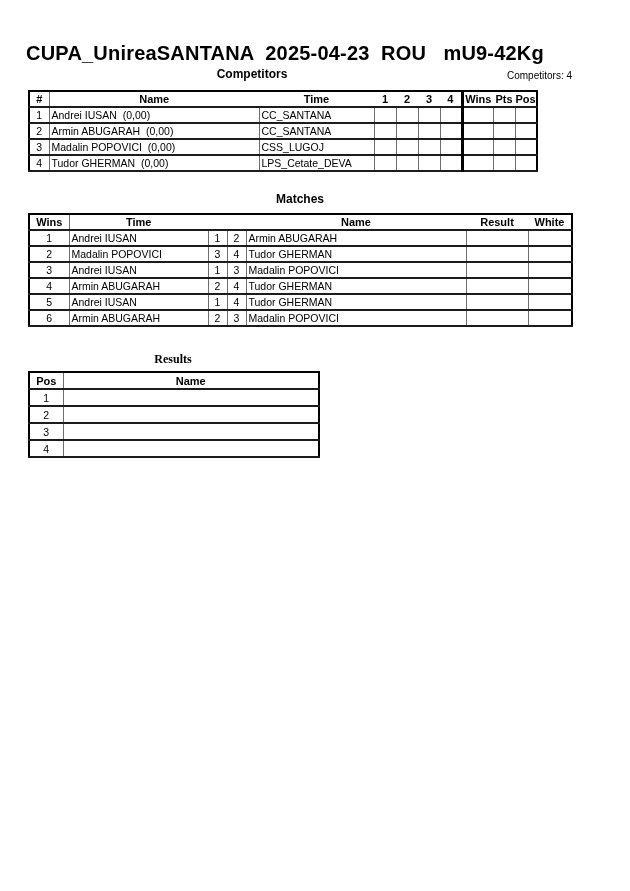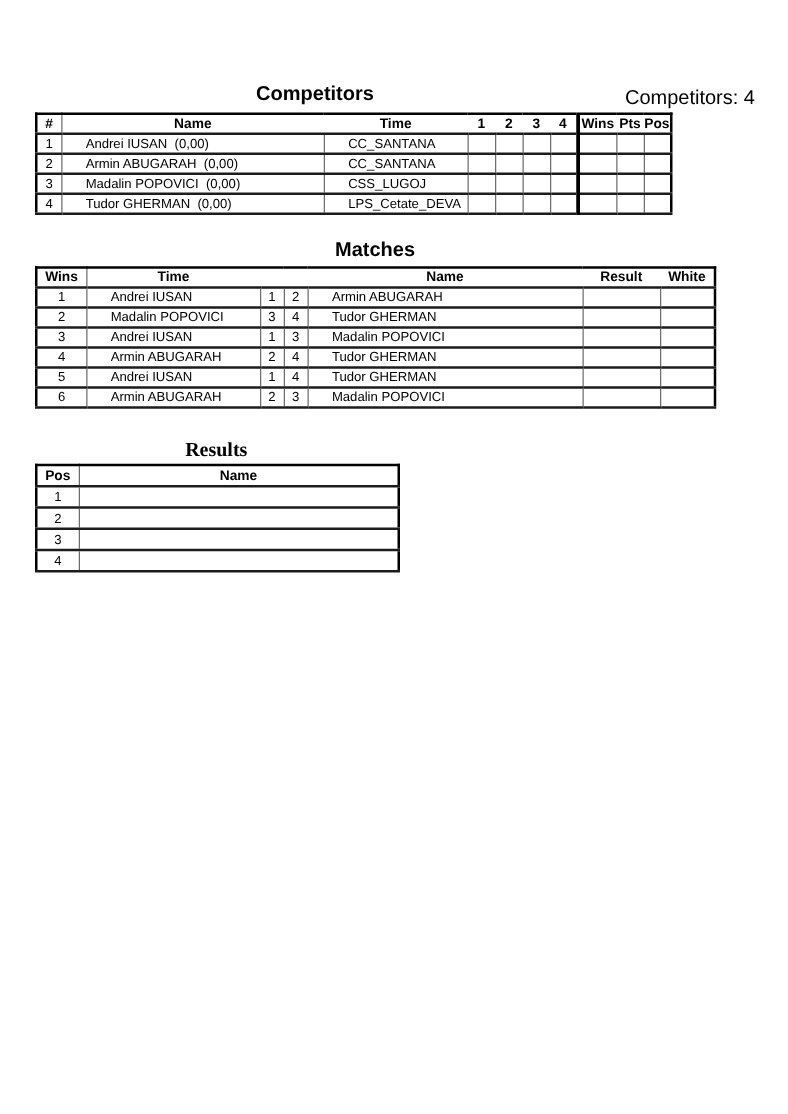--- a/index.html
+++ b/index.html
@@ -6,56 +6,57 @@
   html,body { background:#fff; }
   .page {
     position:relative; width:630px; height:891px; background:#ffffff;
     font-family:"Liberation Sans", sans-serif; color:#000; overflow:hidden;
   }
   .doc-title {
     position:absolute; top:42px; left:285px; transform:translateX(-50%);
     font-size:20px; font-weight:bold; white-space:pre; letter-spacing:0.2px;
   }
   .sub-heading {
-    position:absolute; font-size:16px; font-weight:bold; white-space:pre;
+    position:absolute; font-size:12px; font-weight:bold; white-space:pre;
     transform:translateX(-50%);
   }
   .competitors-heading { top:67px; left:252px; }
   .matches-heading { top:192px; left:300px; }
   .results-heading { top:352px; left:173px;font-family:Liberation Serif, serif; }
-  .count-label { position:absolute; top:70px; right:26px; font-size:16px; }
+  .count-label { position:absolute; top:70px; right:58px; font-size:10px; }
 
   table.doc-table {
     position:absolute; border-collapse:collapse; table-layout:fixed;
     background:#fff; border:2px solid #000;
   }
   .doc-table th, .doc-table td { height:16px; padding:0; overflow:hidden; vertical-align:middle; }
   .doc-table th {
     font-size:11px; font-weight:bold; text-align:center;
     border:0 solid transparent; border-bottom:2px solid #1c1c1c; white-space:pre;
   }
   .doc-table td {
     font-size:10.5px; text-align:center;
     border:1px solid #6e6e6e; border-top:2px solid #1c1c1c; border-bottom:2px solid #1c1c1c;
     white-space:pre;
   }
-  td.cell-left { text-align:left; padding-left:19px; }
+  td.cell-left { text-align:left; padding-left:2px; }
   th.hdr-sep-r { border-right:1px solid #6e6e6e; }
   .thick-left { border-left:3px solid #000 !important; }
 
   .competitors-table { top:90px; left:28px; }
   .matches-table { top:213px; left:28px; }
   .results-table { top:371px; left:28px; }
   .results-table th, .results-table td { height:17px; }
 </style>
 </head>
 <body>
 
 <div class="page">
 
+  <div class="doc-title">CUPA_UnireaSANTANA  2025-04-23  ROU   mU9-42Kg</div>
   <div class="sub-heading competitors-heading">Competitors</div>
   <div class="count-label">Competitors: 4</div>
 
   <table class="doc-table competitors-table">
     <colgroup>
       <col style="width:20px">
         <col style="width:210px">
         <col style="width:115px">
       <col style="width:22px">
         <col style="width:22px">

